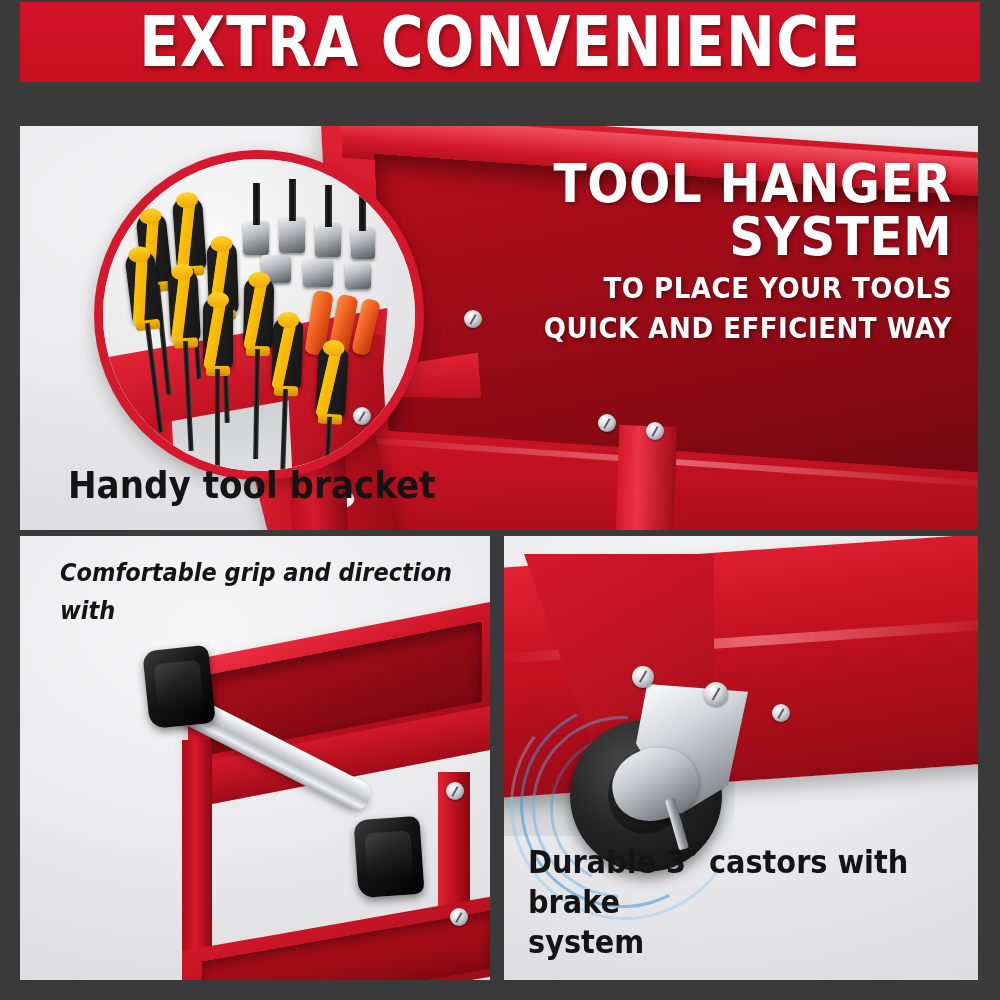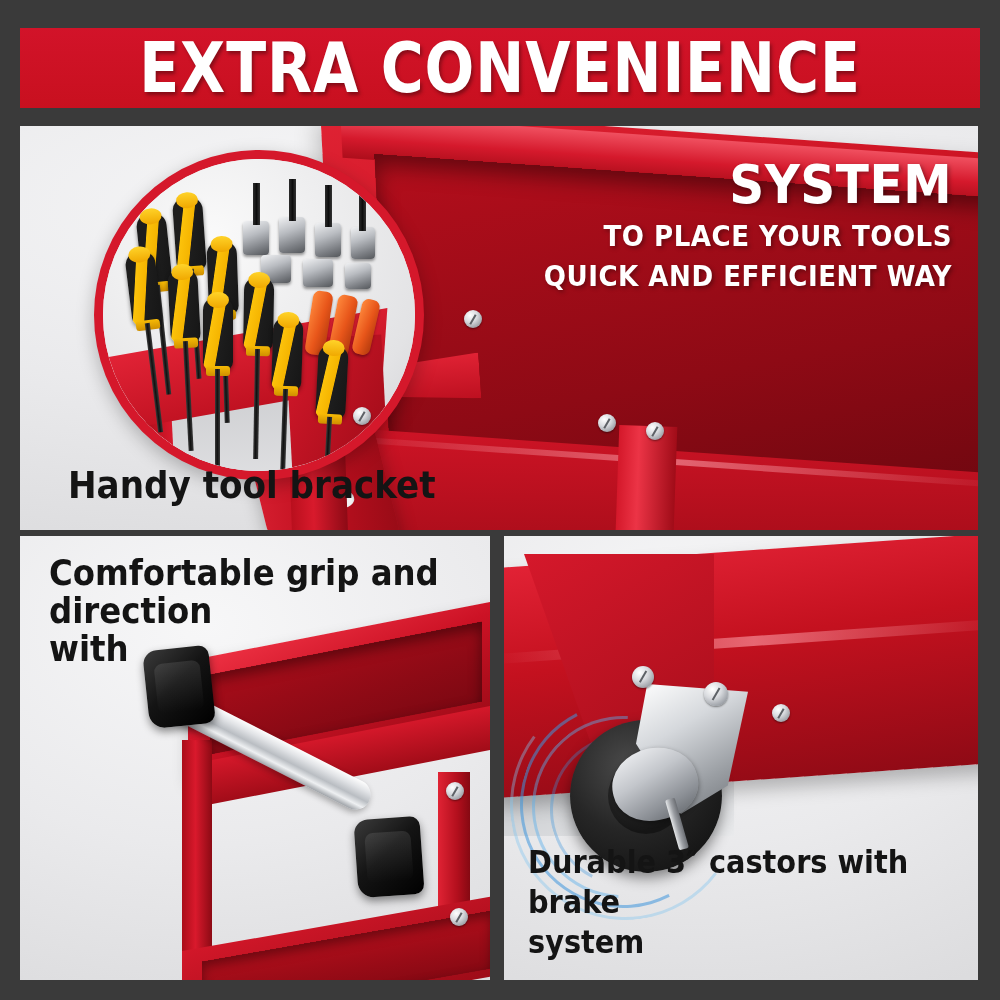--- a/index.html
+++ b/index.html
@@ -15,21 +15,21 @@
   #poster {
     position:relative;
     width:1000px; height:1000px;
     background:#3a3a3a;
     overflow:hidden;
   }
 
   
   .header-band {
     position:absolute;
-    left:20px; top:28px;
+    left:20px; top:2px;
     width:960px; height:80px;
     background:#ce1126;
     background:linear-gradient(180deg,#d21329 0%,#c8101f 100%);
     overflow:hidden;
   }
   .header-title {
     position:absolute;
     left:0; right:0; top:50%;
     transform:translateY(-50%);
     text-align:center;
@@ -279,21 +279,21 @@
 
   
   .caption {
     position:absolute;
     color:#141414;
     font-family:"Liberation Sans Narrow","DejaVu Sans Condensed","Liberation Sans",sans-serif;
     font-weight:bold;
     z-index:7;
   }
   #cap-bracket { left:48px; bottom:24px; font-size:38px; line-height:42px; }
-  #cap-grip    { left:29px; top:18px;  font-size:36px; line-height:38px; width:430px; }
+  #cap-grip    { left:40px; top:18px;  font-size:25px; line-height:38px; width:430px;font-style:italic; }
   #cap-castor  { left:24px; bottom:18px; font-size:32px; line-height:40px; width:430px; }
 
   
   .cart-frame {
     position:absolute;
     left:140px; top:86px;
     width:340px; height:360px;
   }
   .shelf-top {
     position:absolute;
@@ -577,20 +577,21 @@
           <div class="cap"></div>
           <div class="collar"></div>
         </div>
         <div class="shaft"></div>
       </div>
 
       <div class="screw" style="left:250px; top:248px;"></div>
     </div>
 
     <div class="top-copy">
+      <div class="line h1">TOOL HANGER</div>
       <div class="line h2">SYSTEM</div>
       <div class="line sub">TO PLACE YOUR TOOLS</div>
       <div class="line sub">QUICK AND EFFICIENT WAY</div>
     </div>
 
     <div class="caption" id="cap-bracket">Handy tool bracket</div>
   </div>
 
   <div class="panel" id="panel-grip">
     <div class="studio-bg"></div>

